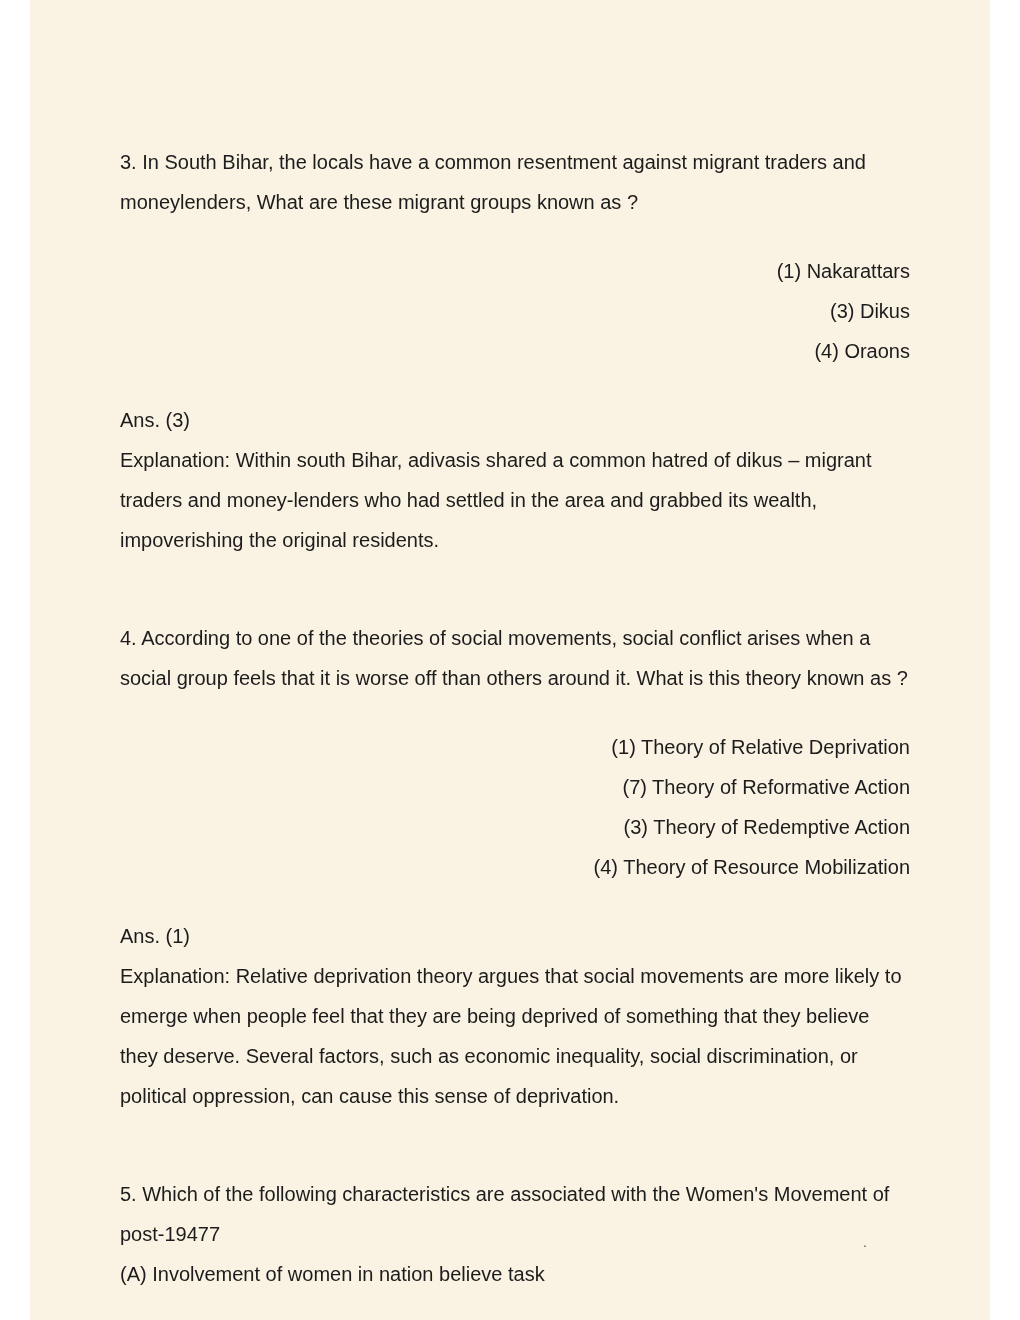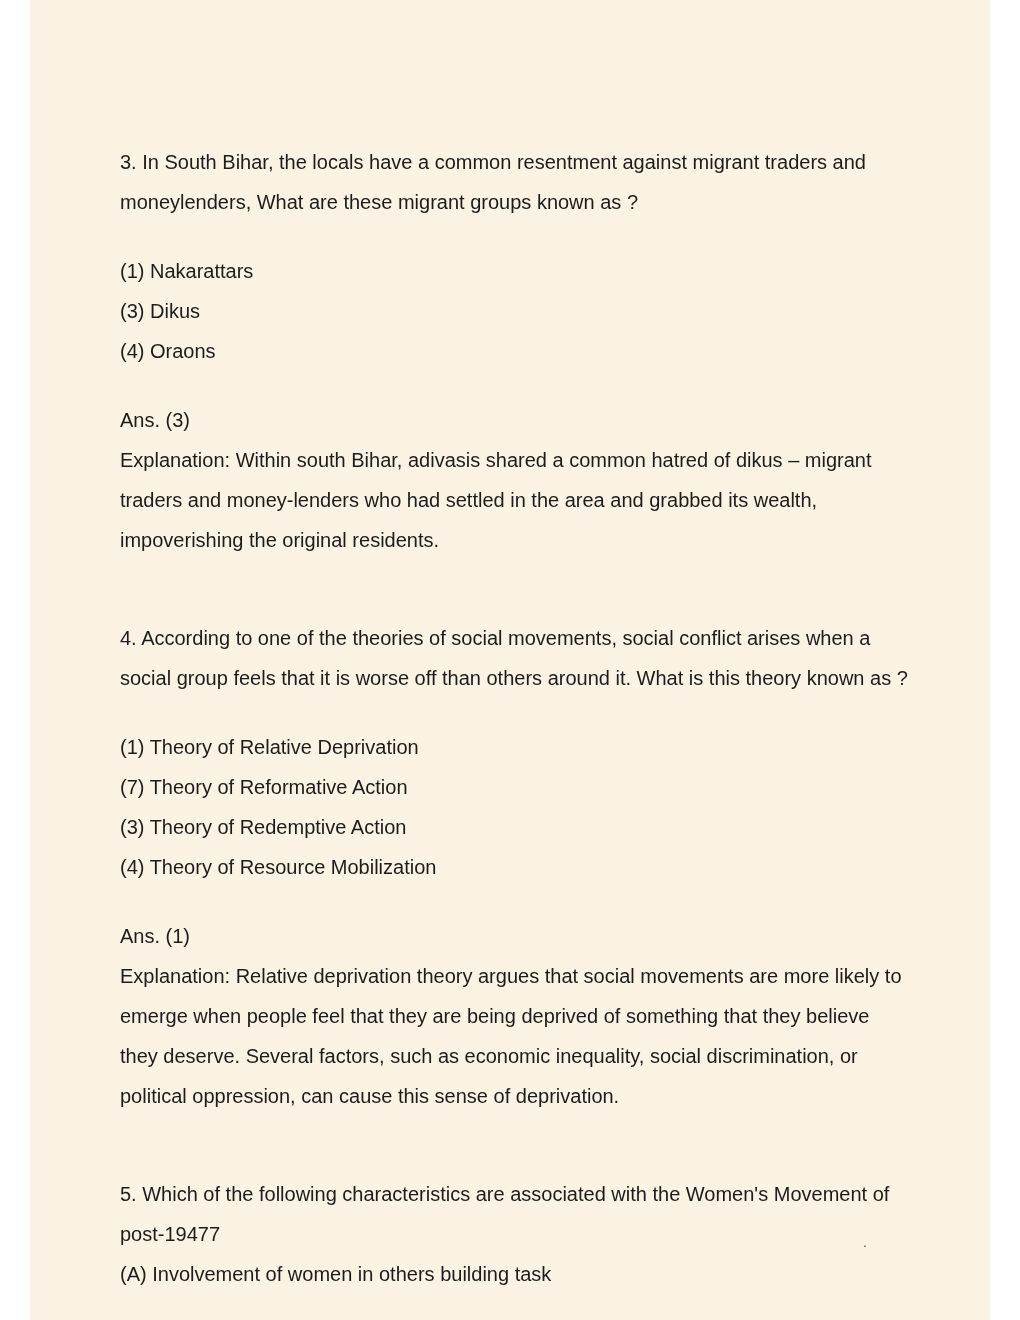--- a/index.html
+++ b/index.html
@@ -28,21 +28,21 @@
     left: 90px;
     top: 142px;
     width: 790px;
     color: #1c1c1c;
     font-size: 20px;
     line-height: 40px;
   }
   .para { margin: 0; }
   .gap-sm { margin-top: 29px; }
   .gap-lg { margin-top: 58px; }
-  .options .opt { margin: 0; }
+  .options .opt { margin: 0; text-align: right; }
   .stray-dot {
     position: absolute;
     left: 833px;
     top: 1234px;
     font-size: 14px;
     color: #555;
   }
 </style>
 </head>
 <body>
@@ -68,19 +68,19 @@
         <p class="opt">(1) Theory of Relative Deprivation</p>
         <p class="opt">(7) Theory of Reformative Action</p>
         <p class="opt">(3) Theory of Redemptive Action</p>
         <p class="opt">(4) Theory of Resource Mobilization</p>
       </div>
 
       <p class="para gap-sm">Ans. (1)</p>
       <p class="para">Explanation: Relative deprivation theory argues that social movements are more likely to emerge when people feel that they are being deprived of something that they believe they deserve. Several factors, such as economic inequality, social discrimination, or political oppression, can cause this sense of deprivation.</p>
 
       <p class="para gap-lg">5. Which of the following characteristics are associated with the Women's Movement of post-19477</p>
-      <p class="para">(A) Involvement of women in others building task</p>
+      <p class="para">(A) Involvement of women in nation believe task</p>
 
     </div>
 
     <span class="stray-dot">.</span>
   </div>
 </div>
 
 </body></html>

